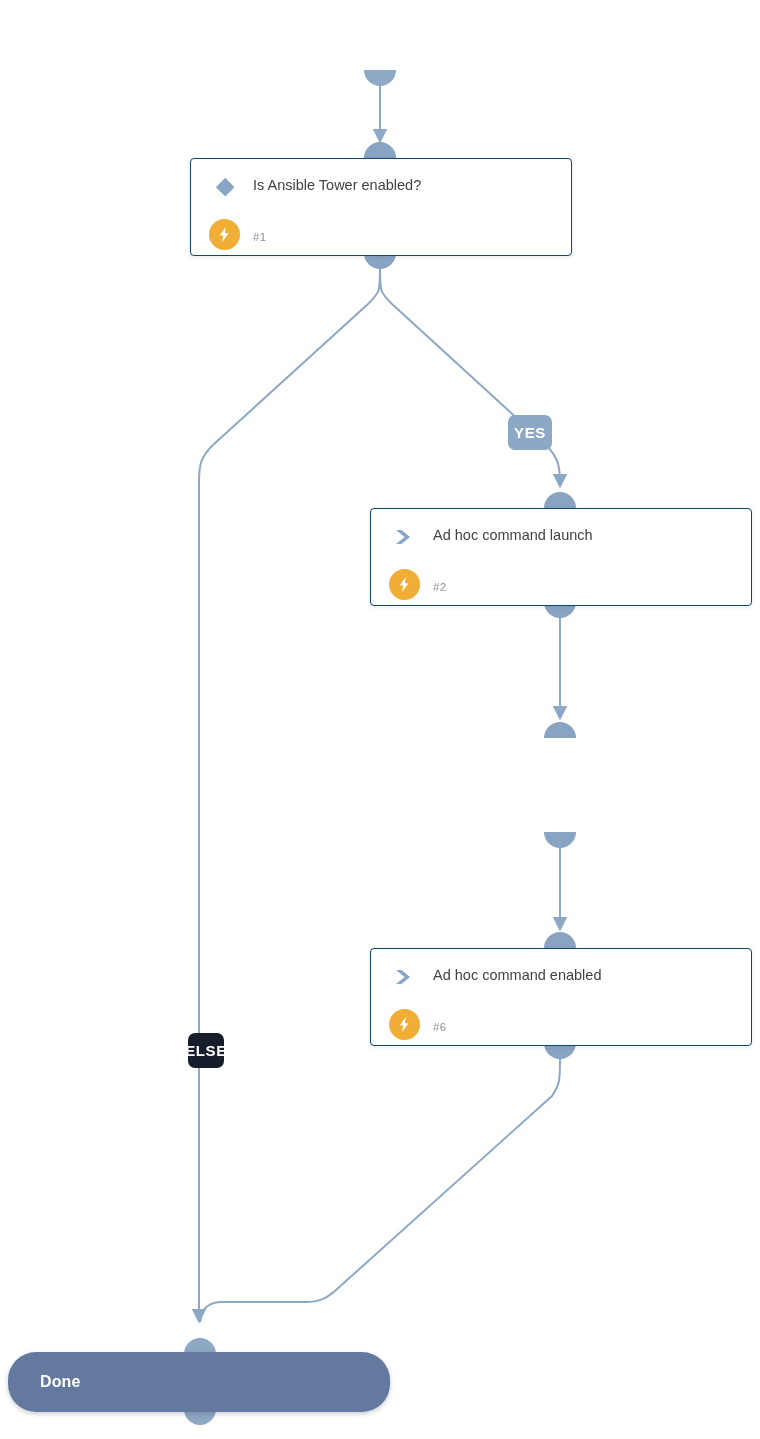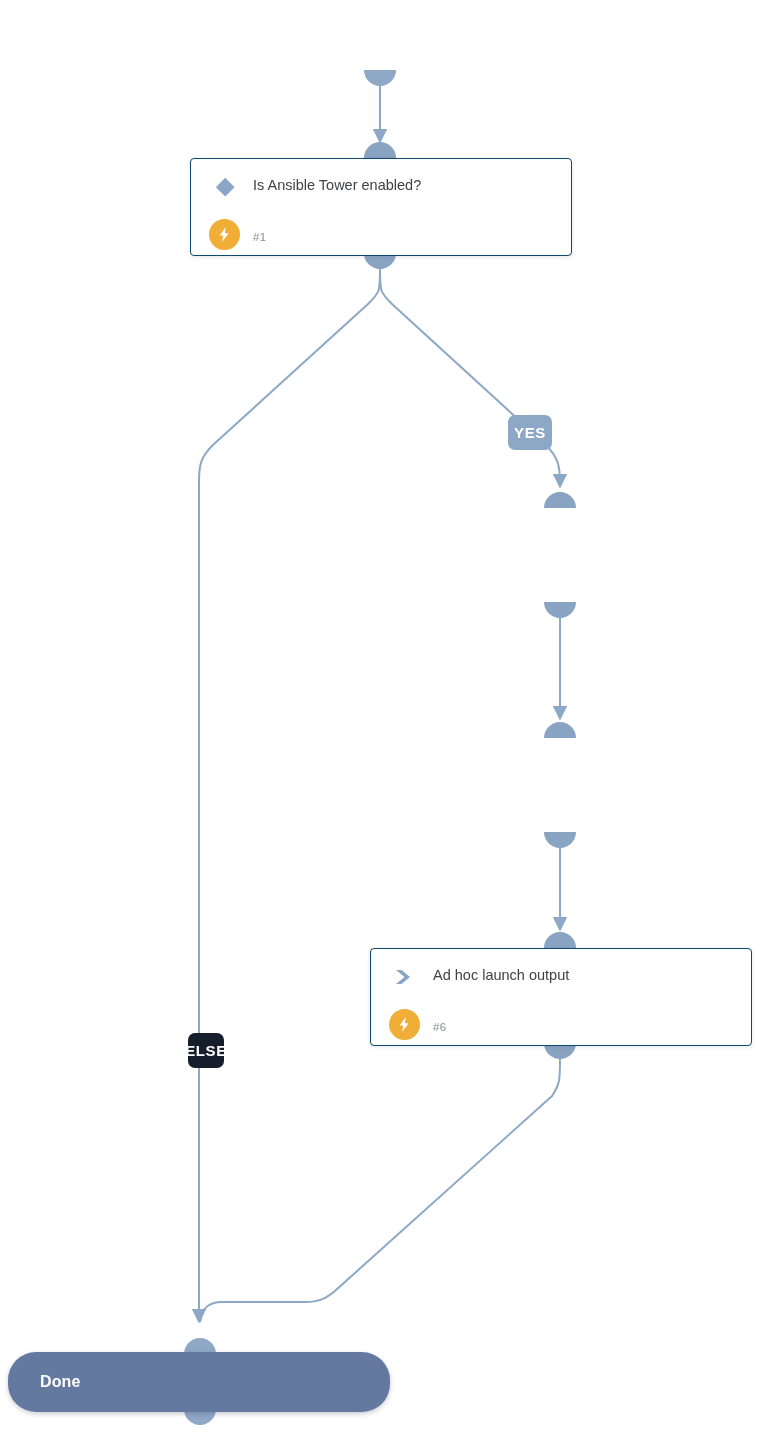--- a/index.html
+++ b/index.html
@@ -208,29 +208,43 @@
         <path d="M13.8 1.5 L5.2 13.4 h5.0 l-1.6 9.1 L17.8 10.2 h-5.2 z" fill="#ffffff"></path>
       </svg>
     </span>
     <span class="card-num">#1</span>
   </div>
 
   <div class="branch-label yes" style="left:508px; top:415px; width:44px; height:35px;">
     <span>YES</span>
   </div>
 
+  <div class="card" style="left:370px; top:508px; width:380px; height:96px;">
+    <span class="card-icon">
+      <svg width="28" height="28" viewBox="0 0 28 28" xmlns="http://www.w3.org/2000/svg">
+        <path d="M5 7 L13.5 14 L5 21 L10.5 21 L19 14 L10.5 7 z" fill="#8aa5c5"></path>
+      </svg>
+    </span>
+    <span class="card-title">Ad hoc command launch</span>
+    <span class="badge-bolt">
+      <svg width="17" height="17" viewBox="0 0 24 24" xmlns="http://www.w3.org/2000/svg">
+        <path d="M13.8 1.5 L5.2 13.4 h5.0 l-1.6 9.1 L17.8 10.2 h-5.2 z" fill="#ffffff"></path>
+      </svg>
+    </span>
+    <span class="card-num">#2</span>
+  </div>
 
 
   <div class="card" style="left:370px; top:948px; width:380px; height:96px;">
     <span class="card-icon">
       <svg width="28" height="28" viewBox="0 0 28 28" xmlns="http://www.w3.org/2000/svg">
         <path d="M5 7 L13.5 14 L5 21 L10.5 21 L19 14 L10.5 7 z" fill="#8aa5c5"></path>
       </svg>
     </span>
-    <span class="card-title">Ad hoc launch output</span>
+    <span class="card-title">Ad hoc command enabled</span>
     <span class="badge-bolt">
       <svg width="17" height="17" viewBox="0 0 24 24" xmlns="http://www.w3.org/2000/svg">
         <path d="M13.8 1.5 L5.2 13.4 h5.0 l-1.6 9.1 L17.8 10.2 h-5.2 z" fill="#ffffff"></path>
       </svg>
     </span>
     <span class="card-num">#6</span>
   </div>
 
   <div class="branch-label els" style="left:188px; top:1033px; width:36px; height:35px;">
     <span>ELSE</span>

